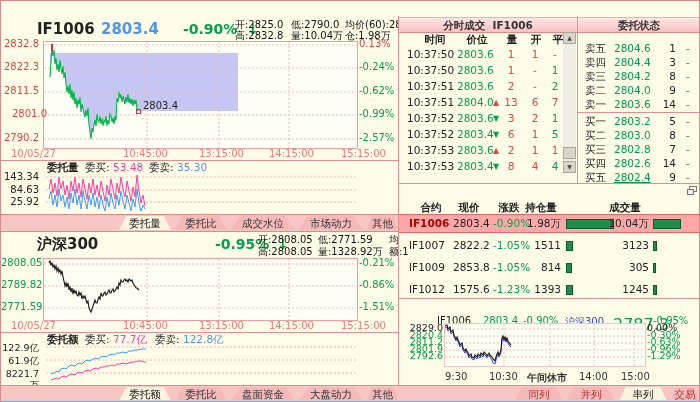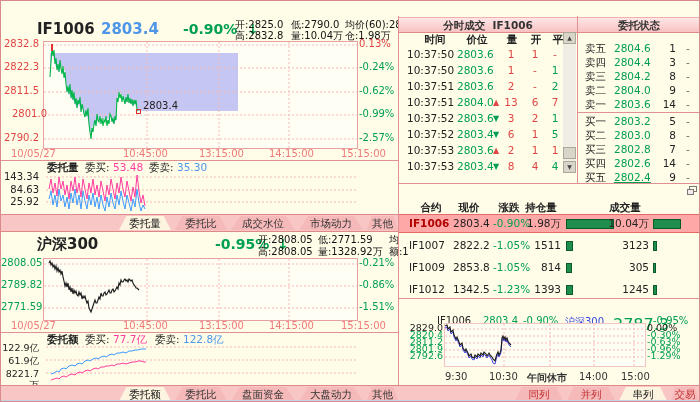--- a/index.html
+++ b/index.html
@@ -394,21 +394,21 @@
     <span class="k-oibar">
         <span class="bar" style="display:block;width:4px"></span>
       </span>
     <span class="k-vol">305</span>
     <span class="k-volbar">
         <span class="bar" style="display:block;width:1px"></span>
       </span>
   </div>
   <div class="krow" style="top:280px">
     <span class="k-sym">IF1012</span>
-    <span class="k-prc">1342.5</span>
+    <span class="k-prc">1575.6</span>
     <span class="k-chg">-1.23%</span>
     <span class="k-oi">1393</span>
     <span class="k-oibar">
         <span class="bar" style="display:block;width:5px"></span>
       </span>
     <span class="k-vol">1245</span>
     <span class="k-volbar">
         <span class="bar" style="display:block;width:2px"></span>
       </span>
   </div>

